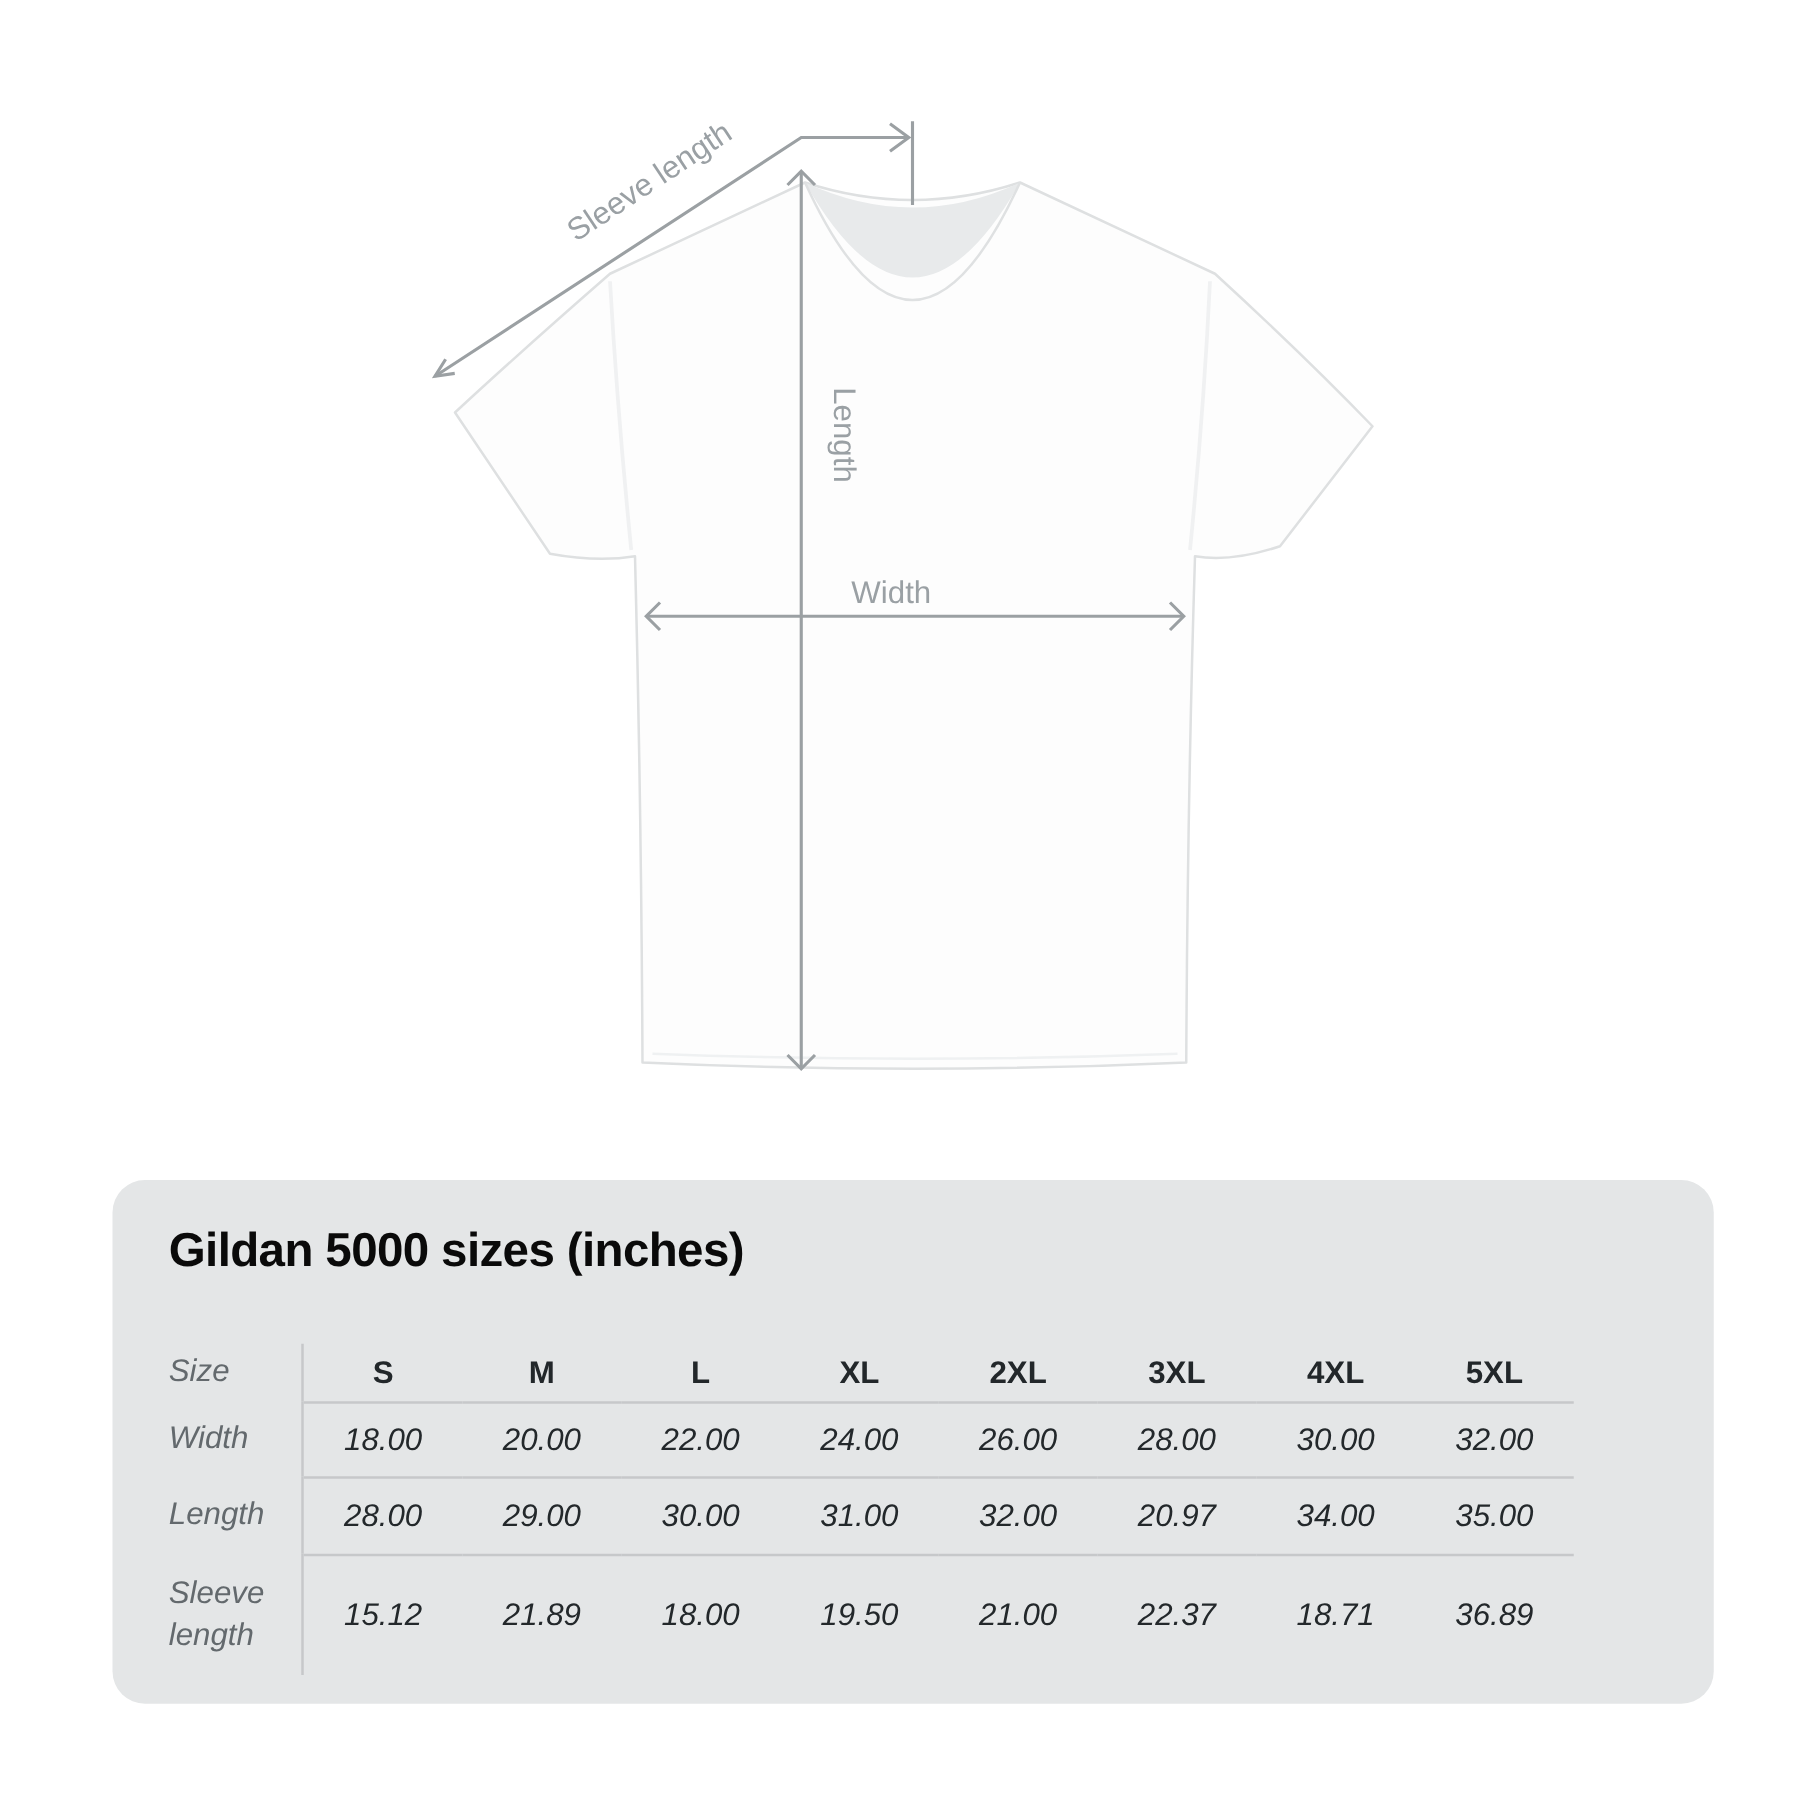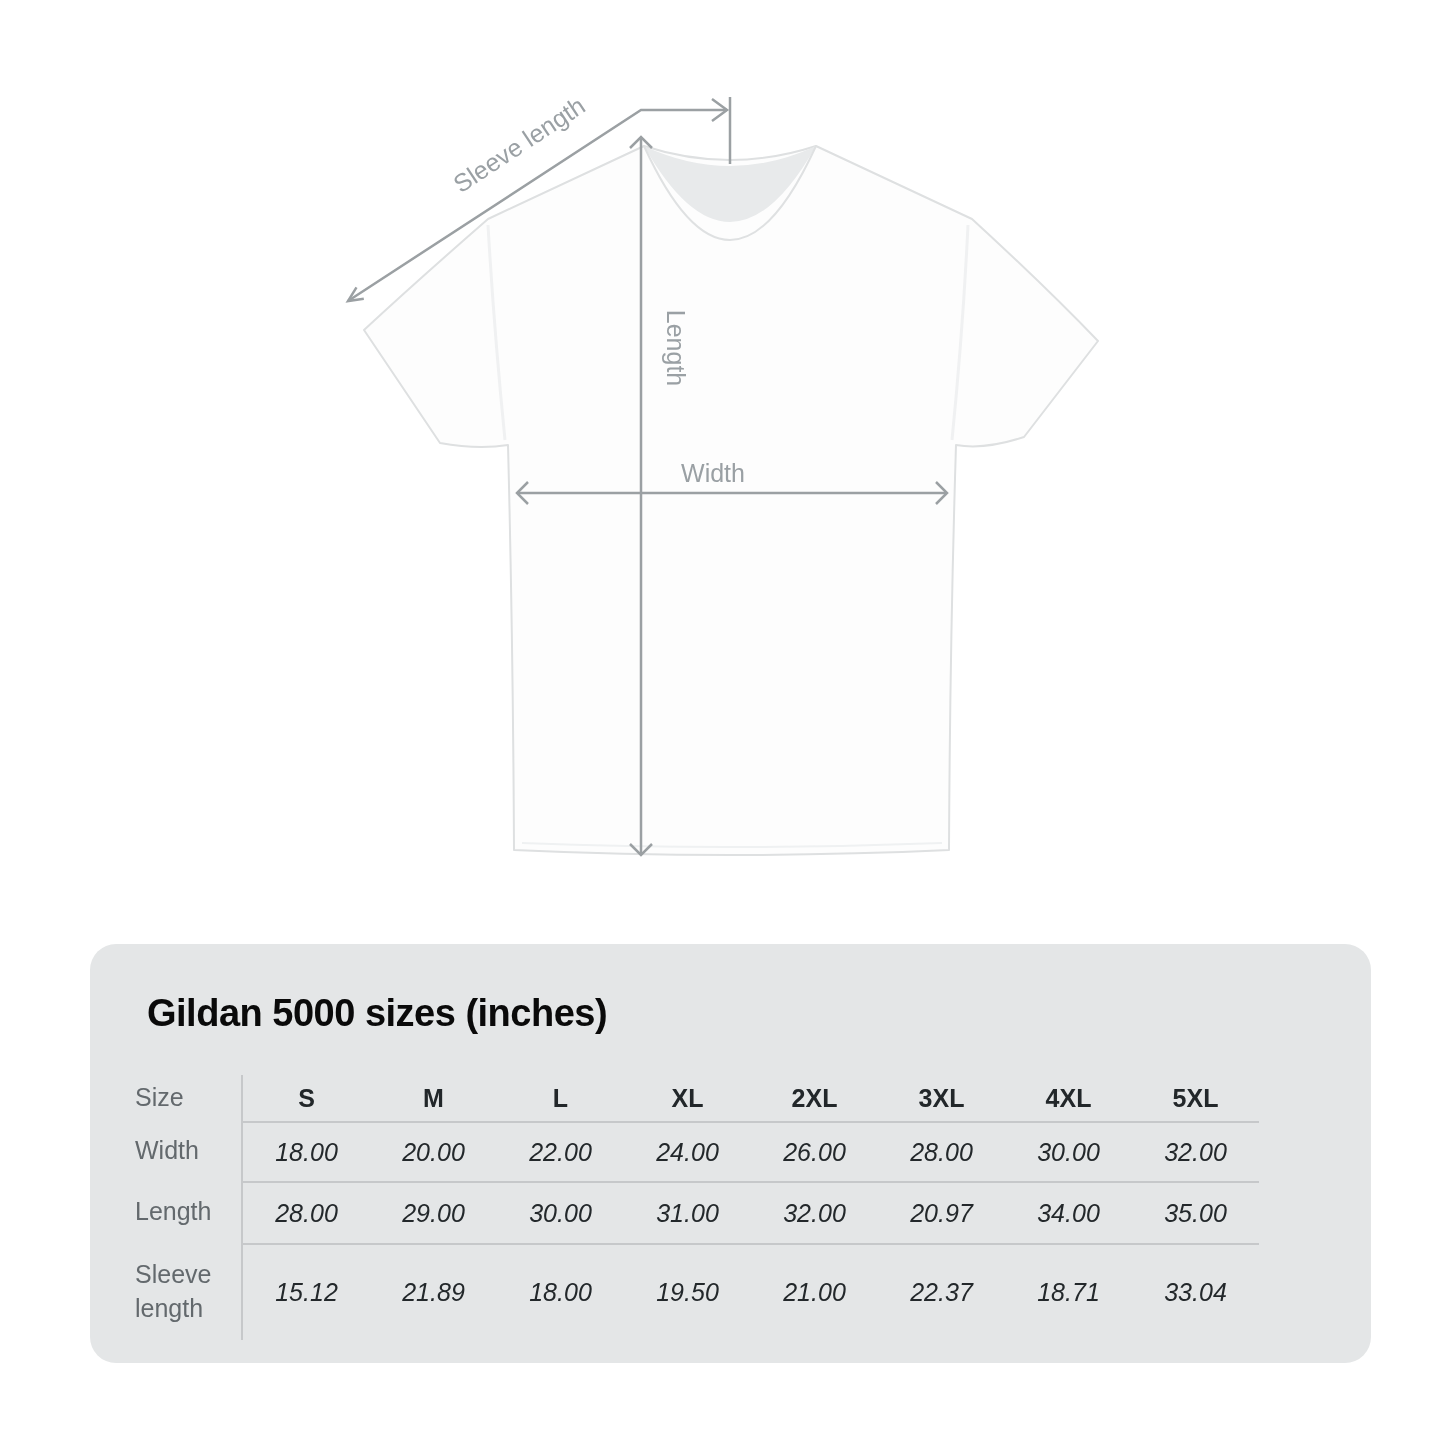--- a/index.html
+++ b/index.html
@@ -23,21 +23,21 @@
     background:#e4e6e7;
     border-radius:26px;
   }
   .panel-title{
     position:absolute;
     left:45px;top:36px;
     font-size:38px;
     font-weight:bold;
     letter-spacing:-0.5px;
     color:#0a0a0a;
-    margin:12px;
+    margin:0;
   }
   .size-table{
     position:absolute;
     left:45px;top:131px;
     display:grid;
     grid-template-columns:108px repeat(8,127px);
     grid-template-rows:46px 60px 62px 97px;
   }
   .cell{
     display:flex;
@@ -45,20 +45,21 @@
     justify-content:center;
     font-size:25px;
     color:#24292c;
   }
   .cell.lbl{
     justify-content:flex-start;
     color:#63696d;
     border-right:2px solid #c6c8ca;
     padding-right:22px;
     line-height:1.35;
+    font-style:italic;
   }
   .cell.colh{font-weight:bold;color:#22272a;}
   .cell.val{color:#23282b;font-style:italic;}
   .rule-top{border-top:2px solid #c6c8ca;}
   .cell.lbl.tall{align-items:center;}
 </style>
 </head>
 <body>
 
 <div class="stage">
@@ -147,17 +148,17 @@
       <div class="cell val rule-top">35.00</div>
 
       <div class="cell lbl tall">Sleeve length</div>
       <div class="cell val rule-top">15.12</div>
       <div class="cell val rule-top">21.89</div>
       <div class="cell val rule-top">18.00</div>
       <div class="cell val rule-top">19.50</div>
       <div class="cell val rule-top">21.00</div>
       <div class="cell val rule-top">22.37</div>
       <div class="cell val rule-top">18.71</div>
-      <div class="cell val rule-top">33.04</div>
+      <div class="cell val rule-top">36.89</div>
     </div>
   </div>
 
 </div>
 
 </body></html>

